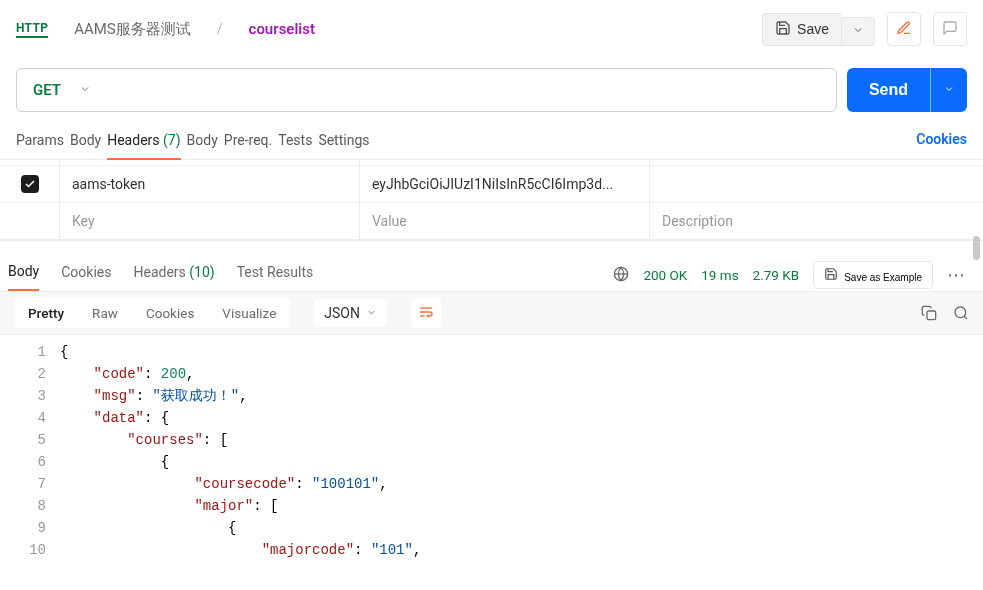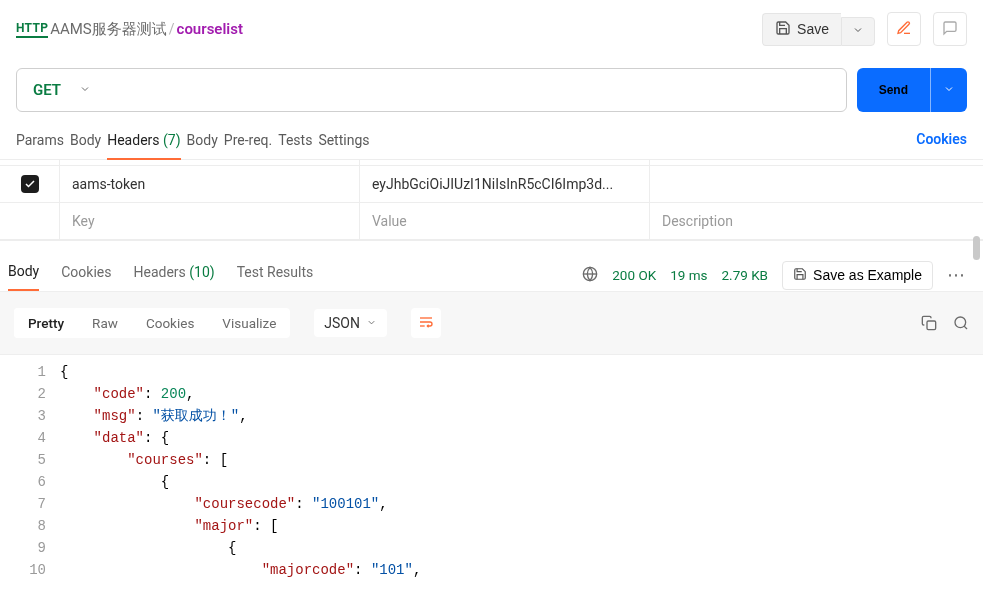--- a/index.html
+++ b/index.html
@@ -17,21 +17,21 @@
     
     .header {
       display: flex;
       align-items: center;
       justify-content: space-between;
       padding: 12px 16px 12px 16px;
     }
     .breadcrumb {
       display: flex;
       align-items: center;
-      gap: 2px;
+      gap: 26px;
       justify-content: space-between;
     }
     .http-badge {
       color: #0a7c42;
       font-weight: 700;
       font-size: 12px;
       letter-spacing: 0.3px;
       border-bottom: 2px solid #0a7c42;
       padding-bottom: 1px;
     }
@@ -123,26 +123,26 @@
       outline: none;
       padding: 0 12px;
       font-size: 14.5px;
       color: #222;
     }
     .send-group {
       display: flex;
     }
     .btn-send {
       background: #0a6cff;
-      color: #000000;
+      color: #ffffff;
       border: none;
       padding: 0 22px;
       height: 44px;
       border-radius: 6px 0 0 6px;
-      font-size: 12px;
+      font-size: 16px;
       font-weight: 600;
       cursor: pointer;
     }
     .btn-send-caret {
       background: #0a6cff;
       border: none;
       border-left: 1px solid rgba(255,255,255,0.5);
       border-radius: 0 6px 6px 0;
       padding: 0 12px;
       display: flex;
@@ -249,44 +249,44 @@
       border-bottom: 2px solid #ff6c37;
     }
     .resp-right {
       display: flex;
       align-items: center;
       gap: 14px;
     }
     .status-ok { color: #0a7c42; font-size: 13.5px; }
     .save-example {
       display: flex;
-      align-items: center;
+      align-items: flex-end;
       gap: 6px;
       border: 1px solid #e5e5e5;
       border-radius: 4px;
       padding: 5px 10px;
-      font-size: 14px;
+      font-size: 10px;
       cursor: pointer;
       background: #fff;
     }
     .more-dots {
       cursor: pointer;
       color: #6b6b6b;
       font-size: 18px;
       letter-spacing: 2px;
       line-height: 1;
     }
 
     
     .view-bar {
       display: flex;
       align-items: center;
       justify-content: space-between;
       background: #f7f7f7;
-      padding: 16px 14px;
+      padding: 6px 14px;
       border-top: 1px solid #eee;
       border-bottom: 1px solid #eee;
     }
     .view-left {
       display: flex;
       align-items: center;
       gap: 24px;
     }
     .view-tabs {
       display: flex;

